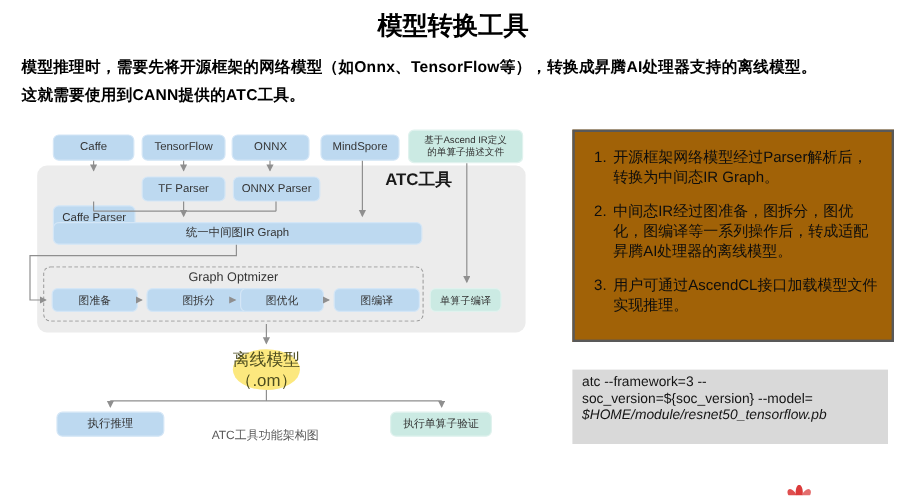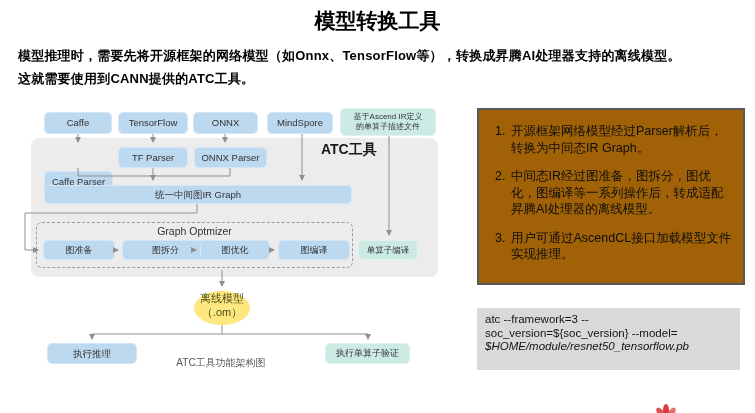--- a/index.html
+++ b/index.html
@@ -61,22 +61,22 @@
     border:1px dashed #9b9b9b;border-radius:6px;
   }
   .opt-title{
     left:36px;top:225px;width:317px;
     text-align:center;font-size:10.5px;color:#333;
   }
   .ellipse{
     left:194px;top:291px;width:56px;height:34px;
     background:var(--yellow_node);
     border-radius:50%;
-    display:flex;flex-direction:column;align-items:center;justify-content:flex-start;
-    font-size:11px;color:#4d4d1f;line-height:1.3;
+    display:flex;flex-direction:column;align-items:center;justify-content:center;
+    font-size:14px;color:#4d4d1f;line-height:1.3;
   }
   .caption{
     left:146px;top:356px;width:150px;
     text-align:center;font-size:10px;color:#595959;
   }
   svg.overlay{left:0;top:0;pointer-events:none;}
 
   
   .notes-panel{
     left:477px;top:108px;width:268px;height:177px;

